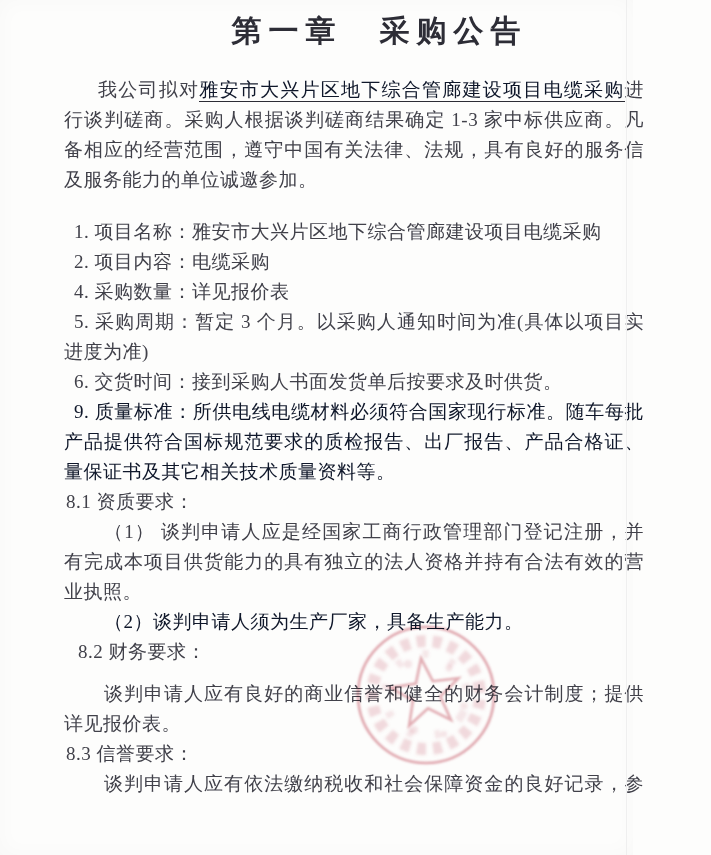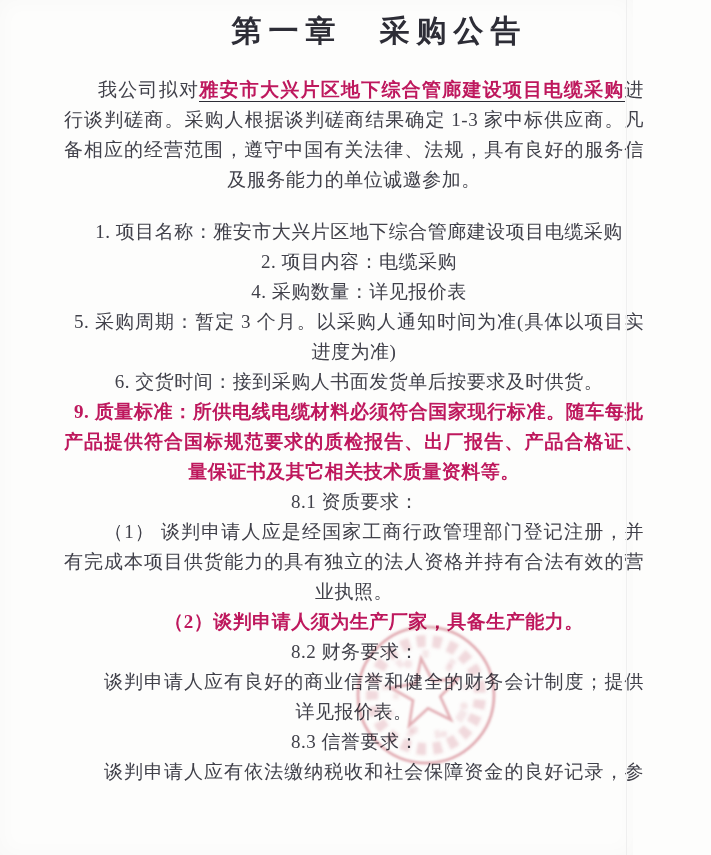--- a/index.html
+++ b/index.html
@@ -32,28 +32,28 @@
     left: 64px; top: 75px;
     width: 580px;
     font-size: 19px;
     color: #41414a;
     letter-spacing: 0.5px;
   }
   .line {
     height: 30px;
     line-height: 30px;
     overflow: hidden;
-    text-align: center;
+    text-align: left;
   }
   .line.fill {
     text-align: justify;
     text-align-last: justify;
   }
   .spacer { width: 100%; }
-  .b { font-weight: 700; color: #be185d; }
+  .b { font-weight: 400; color: #0f172a; }
   .u { border-bottom: 1.5px solid #2c2c35; padding-bottom: 1px; }
   .star {
     font-weight: 700;
     font-size: 25px;
     color: #26262e;
     vertical-align: -2px;
     letter-spacing: 0;
   }
   .stamp {
     position: absolute;
@@ -89,22 +89,22 @@
       <div class="line"><span class="">进度为准)</span></div>
       <div class="line" style="text-indent: 10px;"><span class="">6. 交货时间：接到采购人书面发货单后按要求及时供货。</span></div>
       <div class="line fill" style="text-indent: 10px;"><span class="b">9. 质量标准：所供电线电缆材料必须符合国家现行标准。随车每批</span></div>
       <div class="line fill"><span class="b">产品提供符合国标规范要求的质检报告、出厂报告、产品合格证、质</span></div>
       <div class="line"><span class="b">量保证书及其它相关技术质量资料等。</span></div>
       <div class="line" style="text-indent: 2px;"><span class="">8.1 资质要求：</span></div>
       <div class="line fill" style="text-indent: 40px;"><span class="">（1） 谈判申请人应是经国家工商行政管理部门登记注册，并具</span></div>
       <div class="line fill"><span class="">有完成本项目供货能力的具有独立的法人资格并持有合法有效的营</span></div>
       <div class="line"><span class="">业执照。</span></div>
       <div class="line" style="text-indent: 40px;"><span class="b">（2）谈判申请人须为生产厂家，具备生产能力。</span></div>
-      <div class="line" style="text-indent: 2px;"><span class="">8.2 财务要求：</span></div>
-      <div class="line fill" style="text-indent: 40px;"><span class="">谈判申请人应有良好的商业信誉和健全的财务会计制度；提供</span></div>
+      <div class="line" style="text-indent: 2px; margin-left: 12px;"><span class="">8.2 财务要求：</span></div>
+      <div class="line fill" style="text-indent: 40px; margin-top: 12px;"><span class="">谈判申请人应有良好的商业信誉和健全的财务会计制度；提供</span></div>
       <div class="line"><span class="">详见报价表。</span></div>
       <div class="line" style="text-indent: 2px;"><span class="">8.3 信誉要求：</span></div>
       <div class="line fill" style="text-indent: 40px;"><span class="">谈判申请人应有依法缴纳税收和社会保障资金的良好记录，参</span></div>
     </div>
 
   <svg class="stamp" viewBox="0 0 146 146" width="146" height="146" aria-hidden="true">
     <defs>
       <filter id="inkblur" x="-20%" y="-20%" width="140%" height="140%">
         <feGaussianBlur stdDeviation="0.8"></feGaussianBlur>
       </filter>

